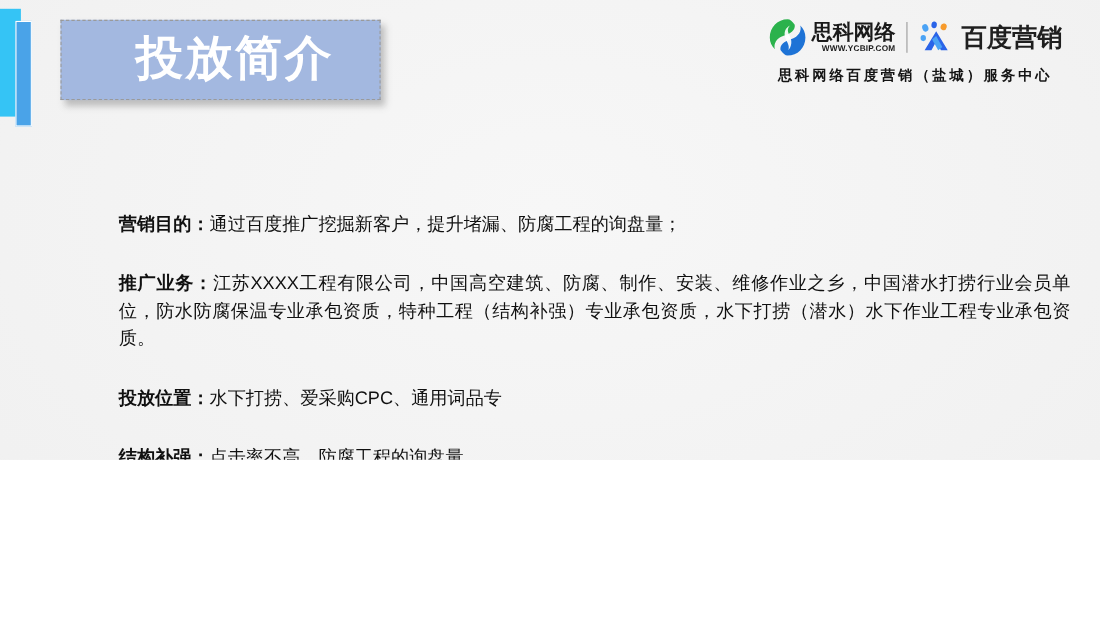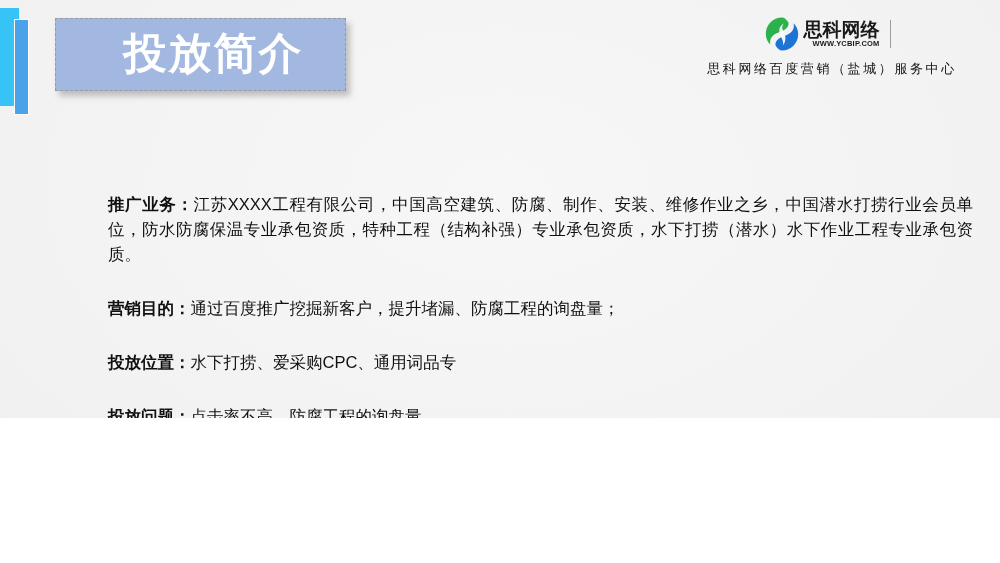--- a/index.html
+++ b/index.html
@@ -137,21 +137,21 @@
     font-weight: bold;
     color: #1f1f1f;
     line-height: 1;
     margin-left: 5px;
     letter-spacing: 0px;
     white-space: nowrap;
   }
   #brand-subtitle {
     margin-top: 6px;
     font-size: 13px;
-    font-weight: normal;
+    font-weight: bold;
     color: #141414;
     letter-spacing: 2.6px;
     white-space: nowrap;
     text-align: center;
   }
 
   
   #body-content {
     position: absolute;
     left: 108px;
@@ -200,38 +200,49 @@
           <path d="M56 20 C44 26 40 38 44 50 C48 62 56 70 52 82 C60 74 62 60 56 48 C50 36 48 28 56 20 Z" fill="#ffffff" opacity="0.92"></path>
         </svg>
         <div id="sike-wordmark">
           <div id="sike-name">思科网络</div>
           <div id="sike-url">WWW.YCBIP.COM</div>
         </div>
       </div>
 
       <div id="brand-divider"></div>
 
+      <div id="baidu-logo">
+        <svg id="baidu-mark" viewBox="0 0 110 96">
+          <ellipse cx="20" cy="20" rx="9" ry="11" transform="rotate(-18 20 20)" fill="#4ba3f5"></ellipse>
+          <ellipse cx="46" cy="11" rx="8" ry="10" transform="rotate(8 46 11)" fill="#2a64e8"></ellipse>
+          <ellipse cx="74" cy="17" rx="9" ry="10" transform="rotate(14 74 17)" fill="#f79b2c"></ellipse>
+          <ellipse cx="14" cy="50" rx="8" ry="9" fill="#4ba3f5"></ellipse>
+          <path d="M52 30 L86 86 L66 86 L52 60 L38 86 L18 86 Z" fill="#2a64e8"></path>
+          <path d="M52 44 L70 76 L58 86 L40 54 Z" fill="#4ba3f5"></path>
+        </svg>
+        <div id="baidu-name">百度营销</div>
+      </div>
 
     </div>
     <div id="brand-subtitle">思科网络百度营销（盐城）服务中心</div>
   </div>
 
   <div id="body-content">
 
+    <p class="para" id="para-1">
+      <span class="lbl">营销目的</span><span class="sep">：</span><span class="val">通过百度推广挖掘新客户，提升堵漏、防腐工程的询盘量；</span>
+    </p>
+
     <p class="para" id="para-0">
       <span class="lbl">推广业务</span><span class="sep">：</span><span class="val">江苏XXXX工程有限公司，中国高空建筑、防腐、制作、安装、维修作业之乡，中国潜水打捞行业会员单位，防水防腐保温专业承包资质，特种工程（结构补强）专业承包资质，水下打捞（潜水）水下作业工程专业承包资质。</span>
     </p>
 
-    <p class="para" id="para-1">
-      <span class="lbl">营销目的</span><span class="sep">：</span><span class="val">通过百度推广挖掘新客户，提升堵漏、防腐工程的询盘量；</span>
-    </p>
-
     <p class="para" id="para-2">
       <span class="lbl">投放位置</span><span class="sep">：</span><span class="val">水下打捞、爱采购CPC、通用词品专</span>
     </p>
 
     <p class="para" id="para-3">
-      <span class="lbl">投放问题</span><span class="sep">：</span><span class="val">点击率不高，防腐工程的询盘量。</span>
+      <span class="lbl">结构补强</span><span class="sep">：</span><span class="val">点击率不高，防腐工程的询盘量。</span>
     </p>
 
   </div>
 
 </div>
 
 </body></html>

